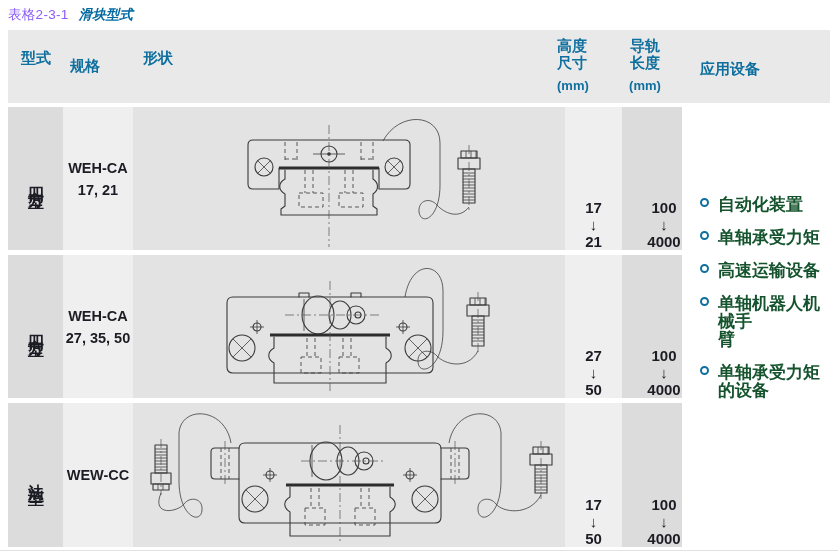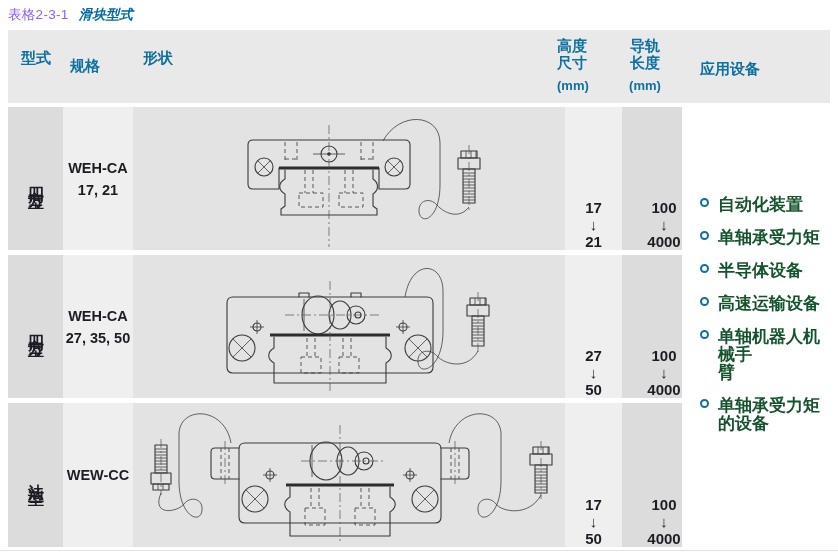--- a/index.html
+++ b/index.html
@@ -224,24 +224,20 @@
     <div class="app">
         <span class="bullet"></span>
         <span class="t">自动化装置</span>
       </div>
     <div class="app">
         <span class="bullet"></span>
         <span class="t">单轴承受力矩</span>
       </div>
     <div class="app">
         <span class="bullet"></span>
-        <span class="t">半导体设备</span>
-      </div>
-    <div class="app">
-        <span class="bullet"></span>
         <span class="t">高速运输设备</span>
       </div>
     <div class="app">
         <span class="bullet"></span>
         <span class="t">单轴机器人机械手
 臂</span>
       </div>
     <div class="app">
         <span class="bullet"></span>
         <span class="t">单轴承受力矩

